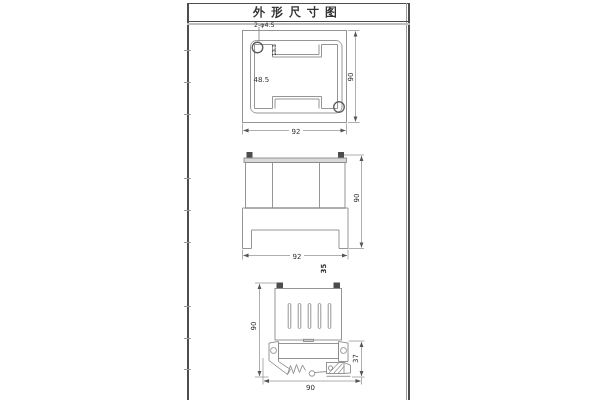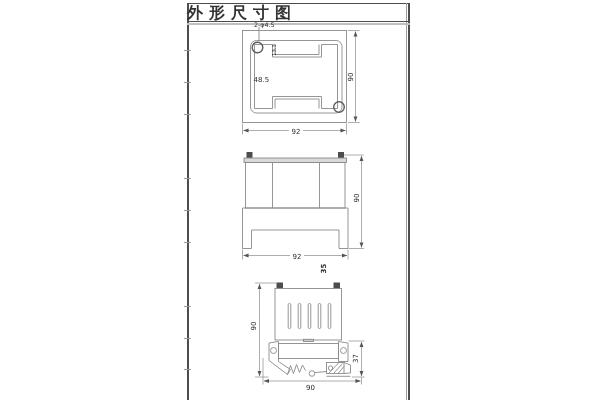--- a/index.html
+++ b/index.html
@@ -7,21 +7,21 @@
     width:600px;height:400px;position:relative;background:#ffffff;
     font-family:"DejaVu Sans", sans-serif;overflow:hidden;
   }
   
   .frame-line{position:absolute;background:#4d4d4d;}
   .frame-line.gray{background:#bfbfbf;}
   .frame-line.thin{background:#9a9a9a;}
   .tick{position:absolute;width:7px;height:1px;background:#9a9a9a;left:184px;}
   .sheet-title{
     position:absolute;left:187px;top:5px;width:222px;height:15px;
-    text-align:left;font-size:16px;font-weight:600;color:#333;
+    text-align:center;font-size:12px;font-weight:600;color:#333;
     letter-spacing:6px;line-height:15px;
   }
   svg{position:absolute;left:0;top:0;}
   svg text{fill:#2b2b2b;font-family:"DejaVu Sans", sans-serif;}
   .dimtxt{font-size:7px;}
   .smalltxt{font-size:6.3px;}
   .tinytxt{font-size:5.4px;}
   .boldtxt{font-weight:bold;}
 </style>
 </head>

